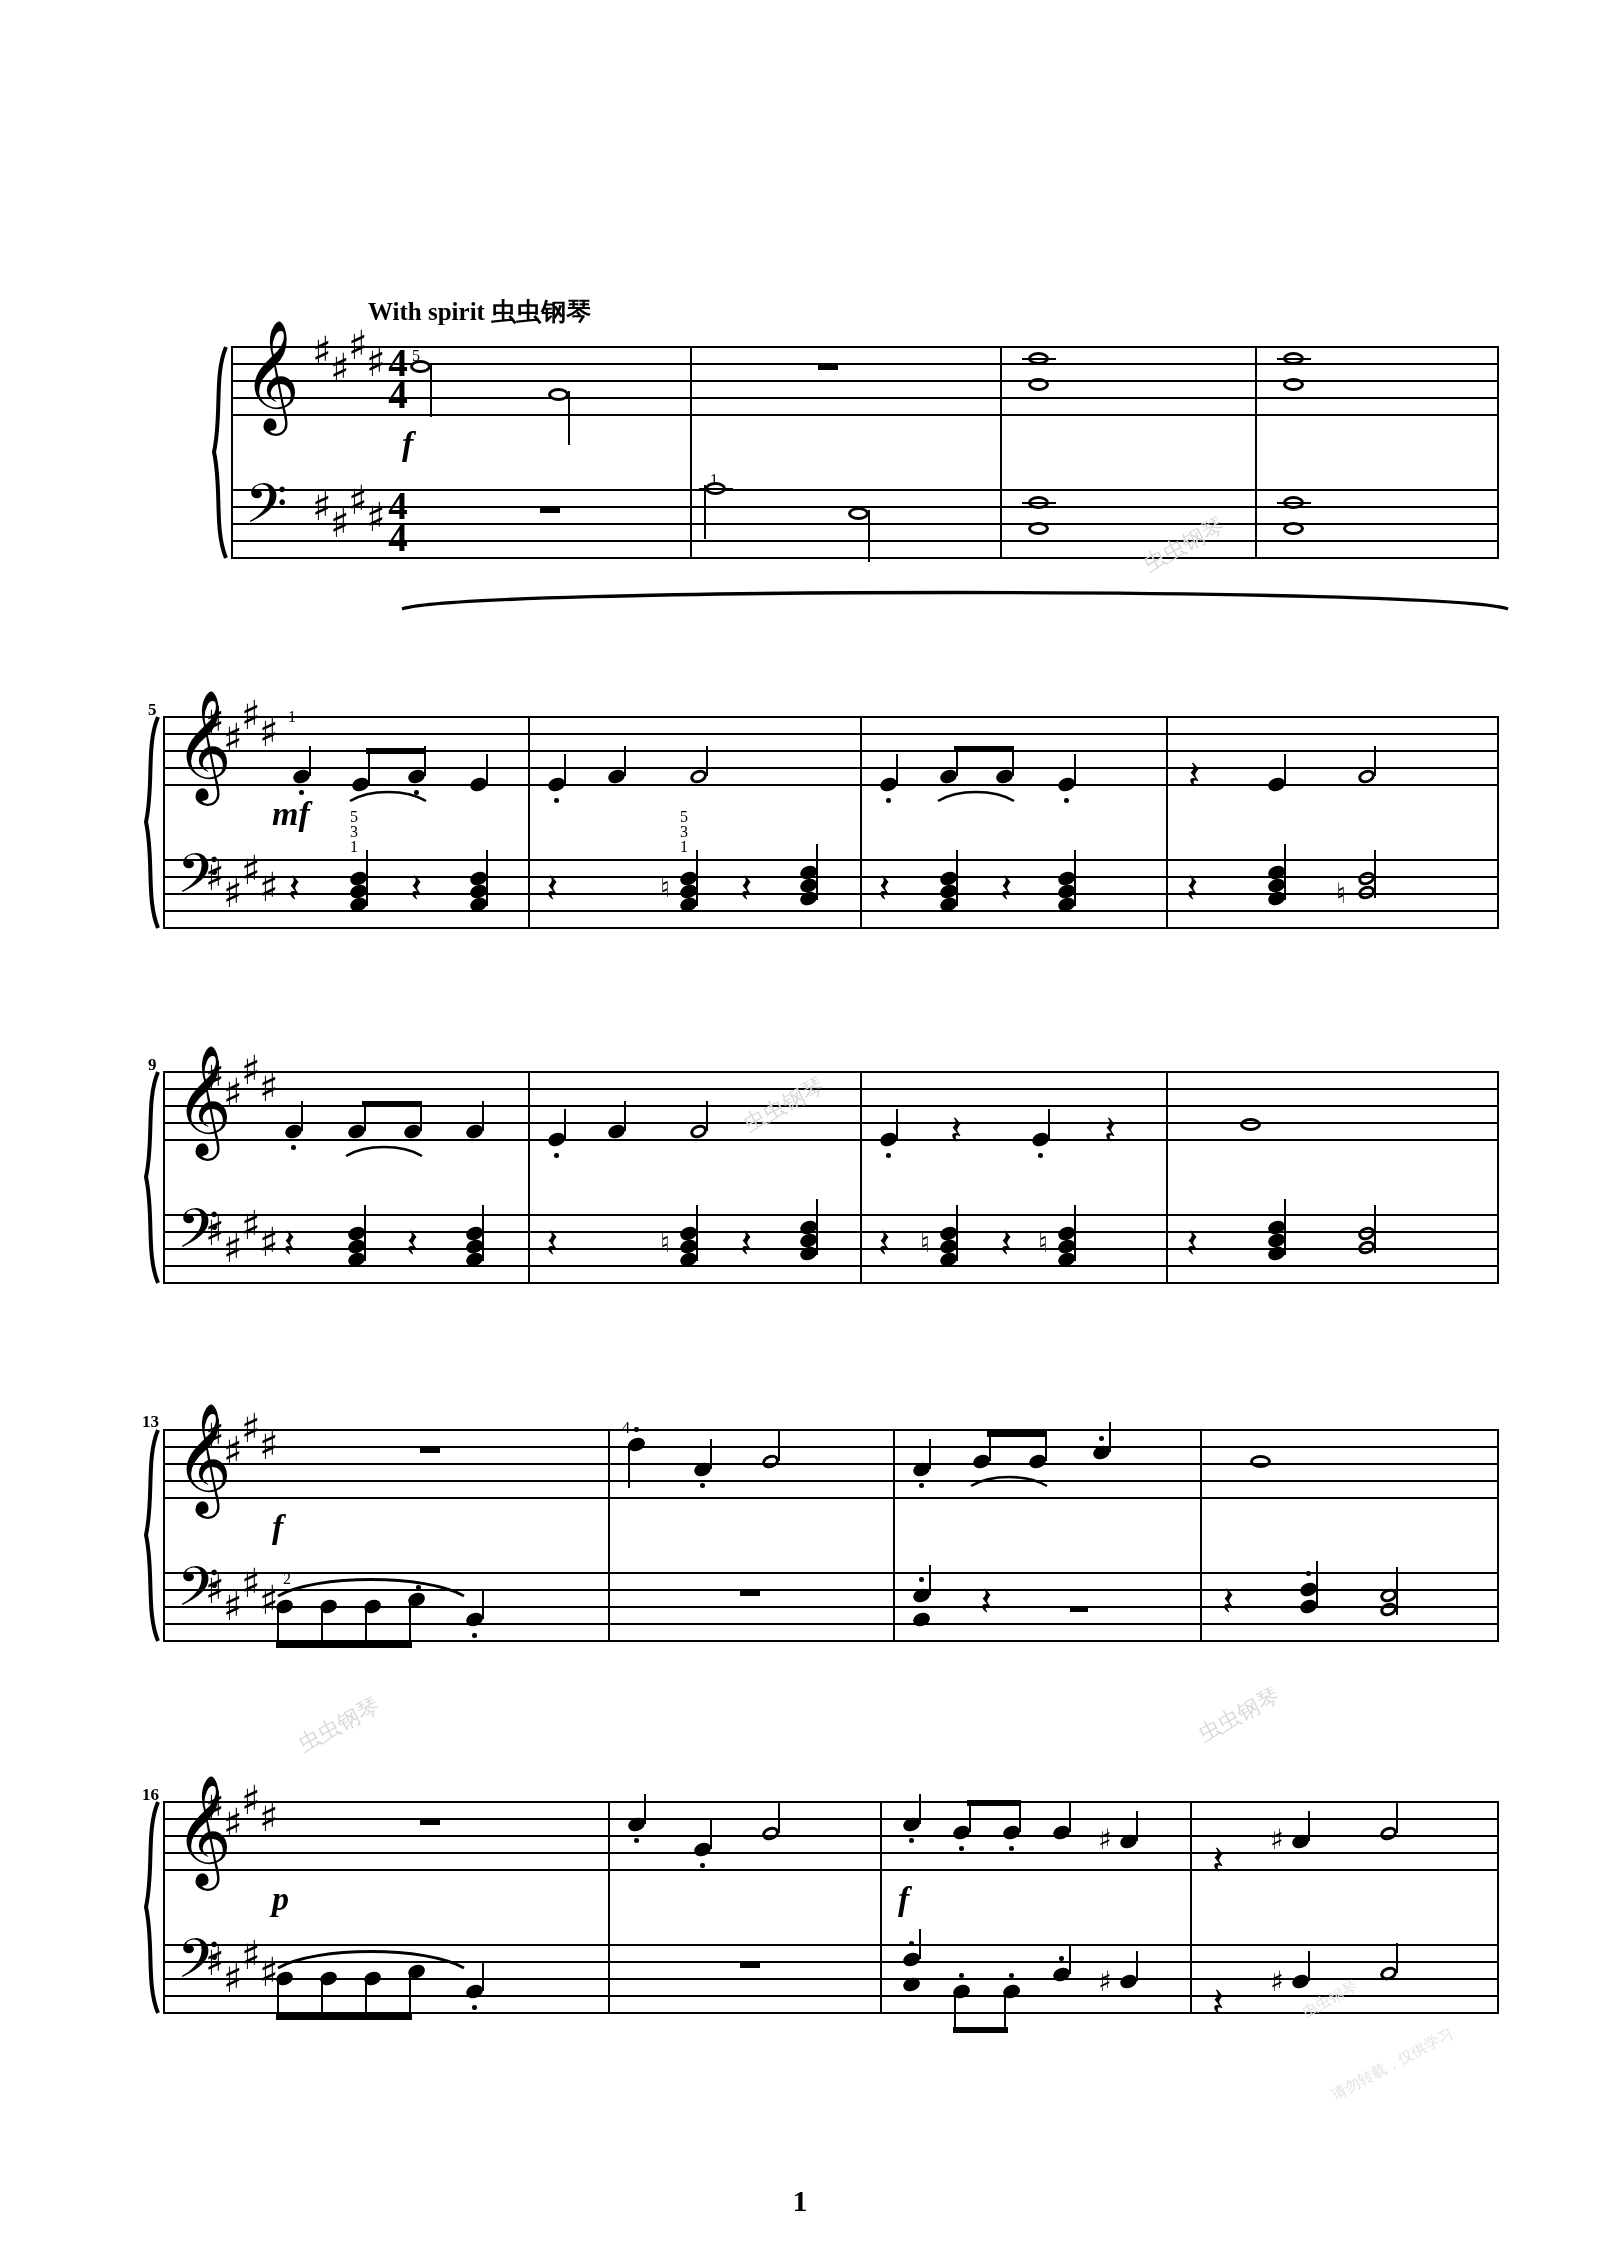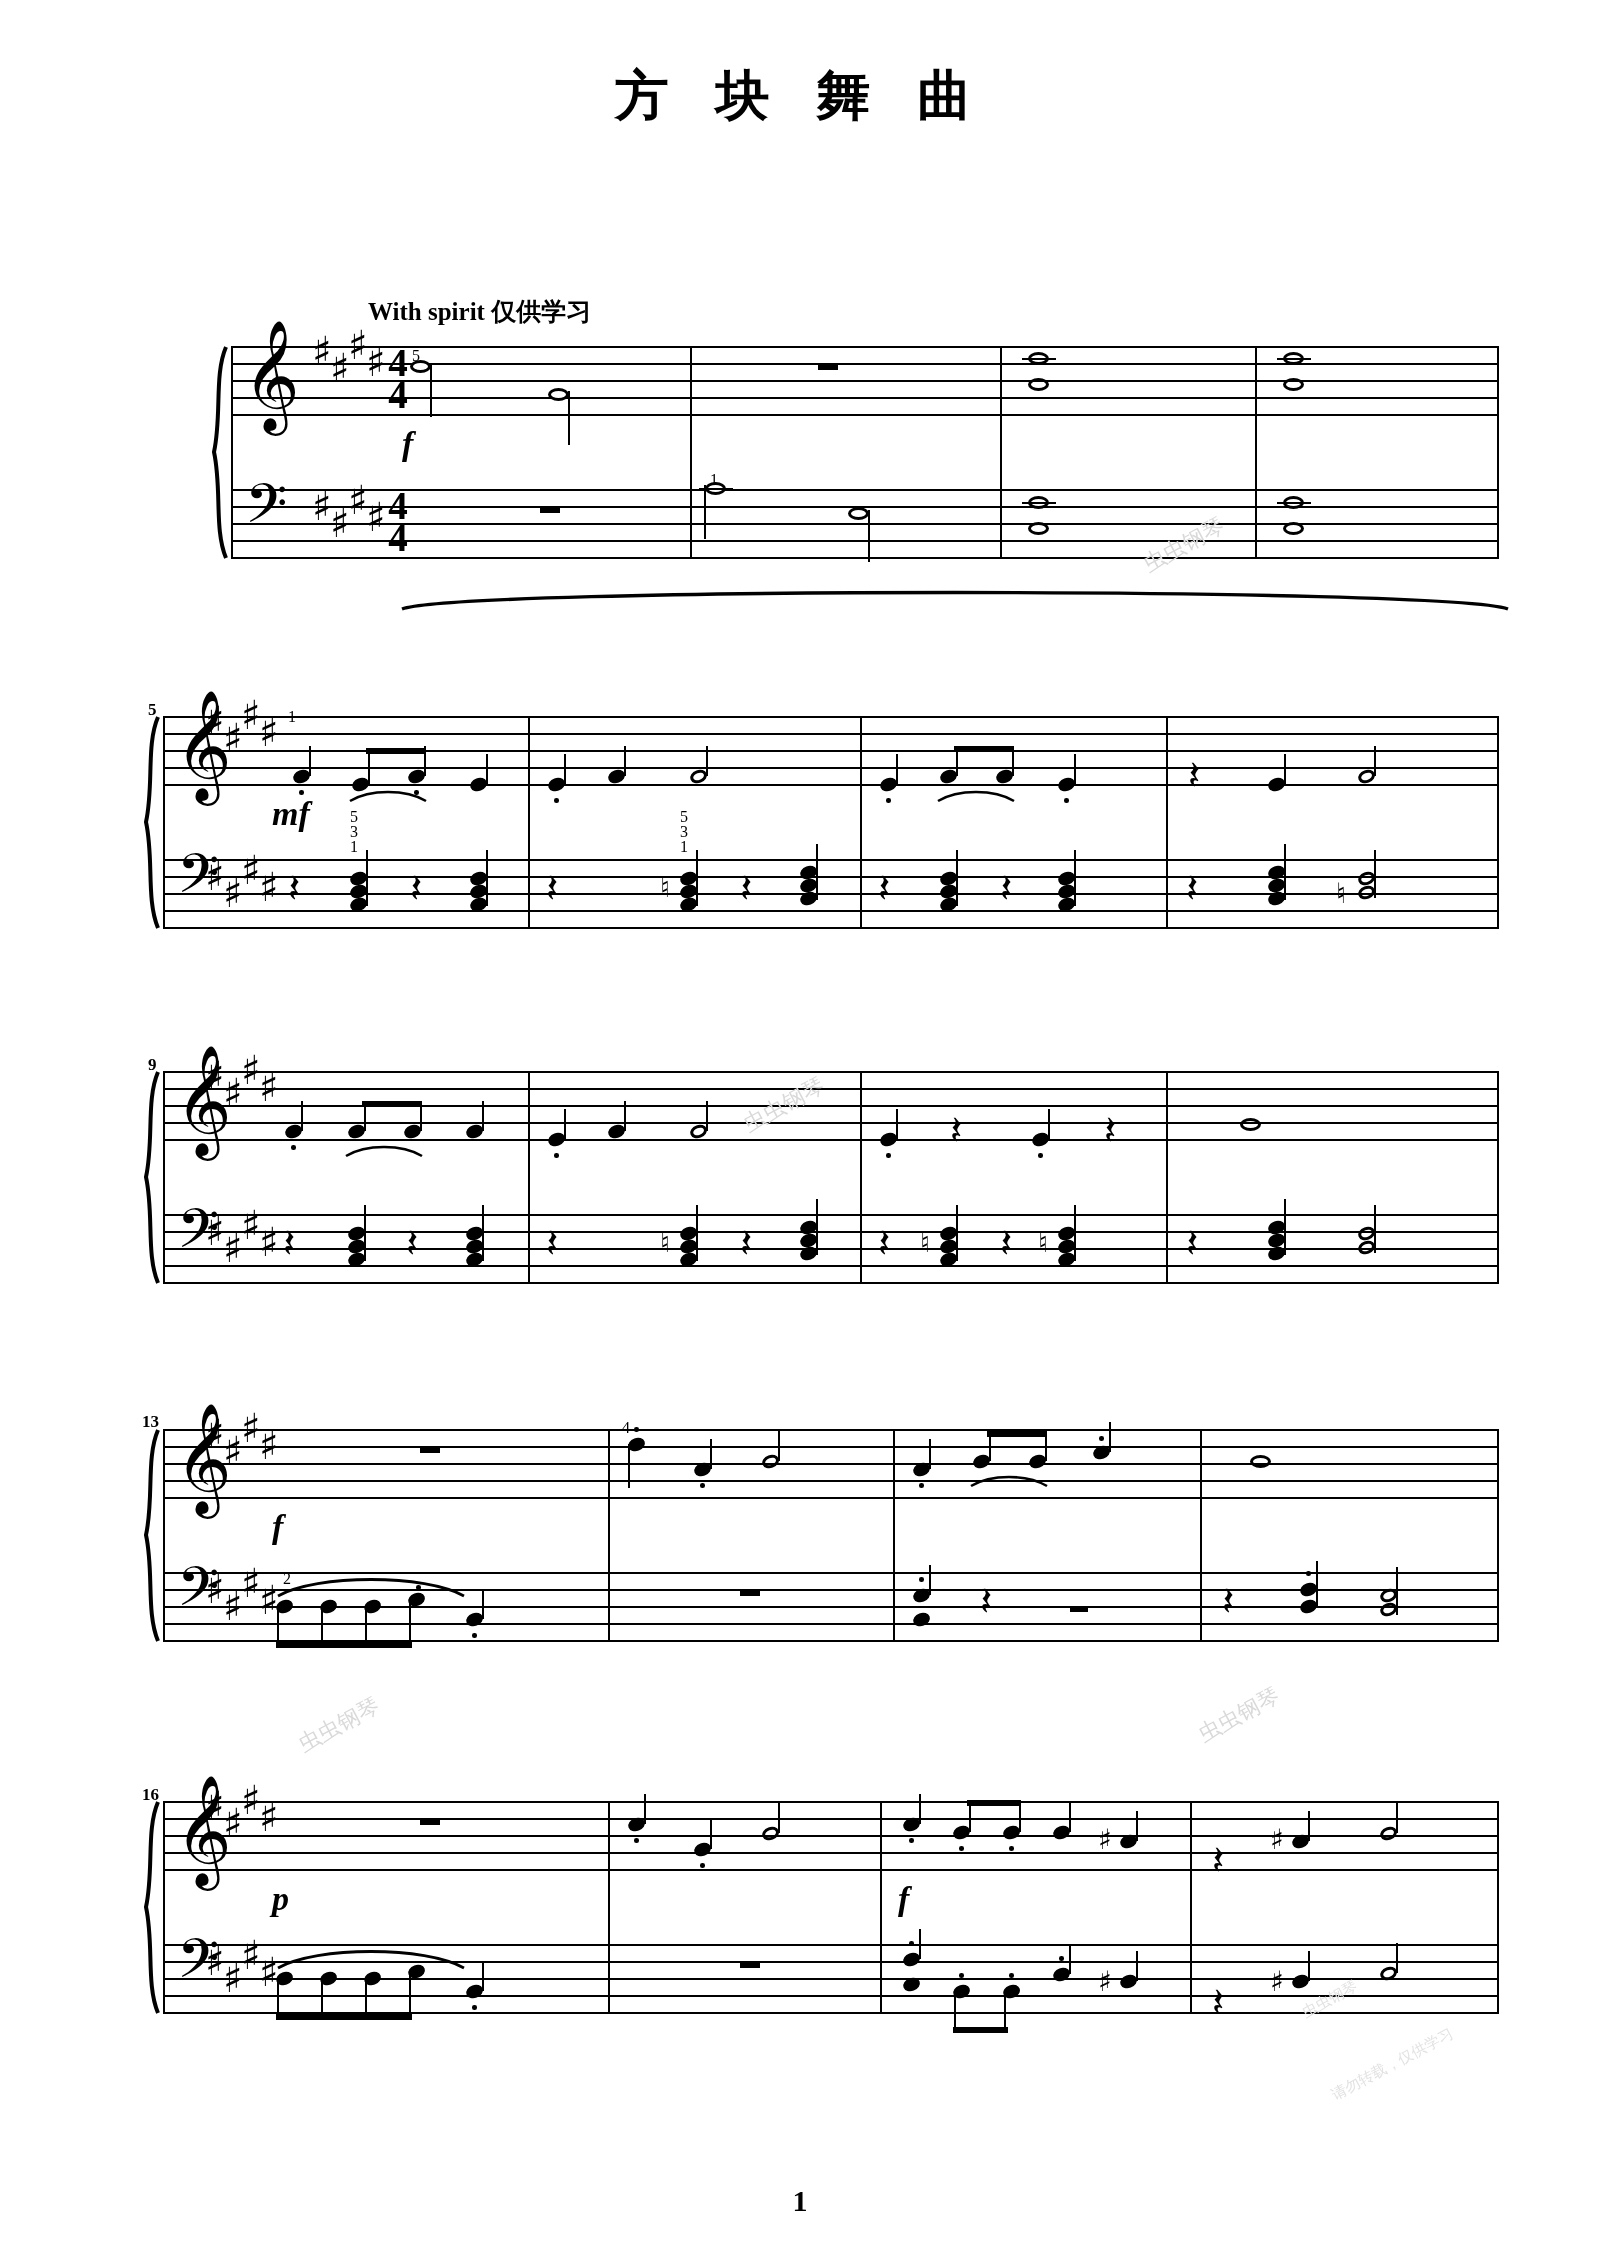--- a/index.html
+++ b/index.html
@@ -198,23 +198,22 @@
     font-weight: bold;
     font-family: "Liberation Serif", serif;
     color: #000;
   }
 </style>
 </head>
 <body>
 
 <div class="page">
 
-  <div class="title">方 块 舞 曲</div>
-
-  <div class="tempo" style="left:368px; top:295px;">With spirit 仅供学习</div>
+
+  <div class="tempo" style="left:368px; top:295px;">With spirit 虫虫钢琴</div>
 
   <div class="system" style="left:0; top:0;">
 
     <div class="brace" style="left:208px; top:345px;">
       <svg width="22" height="215" viewBox="0 0 22 215">
         <path d="M18 2 C6 30, 14 70, 6 107 C14 144, 6 184, 18 213" fill="none" stroke="#000" stroke-width="4"></path>
       </svg>
     </div>
     <div class="bar" style="left:231px; top:346px; height:213px;"></div>
 

